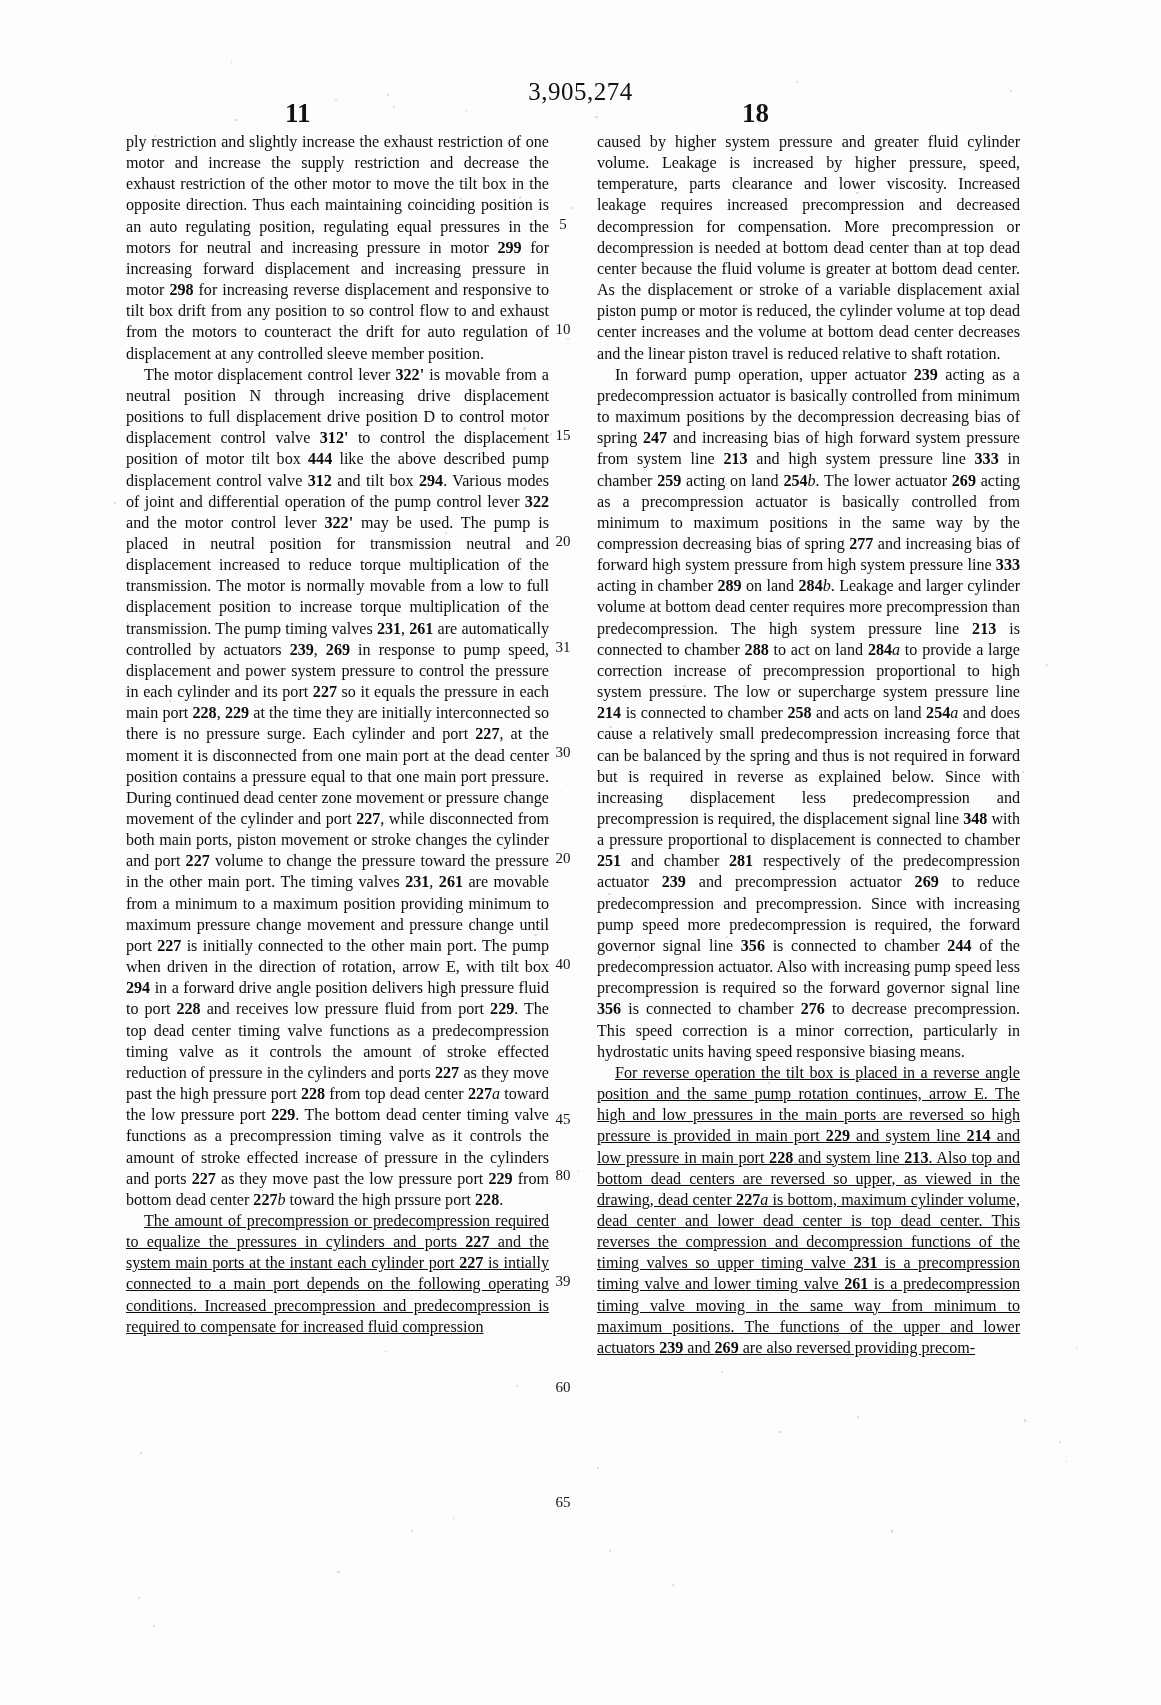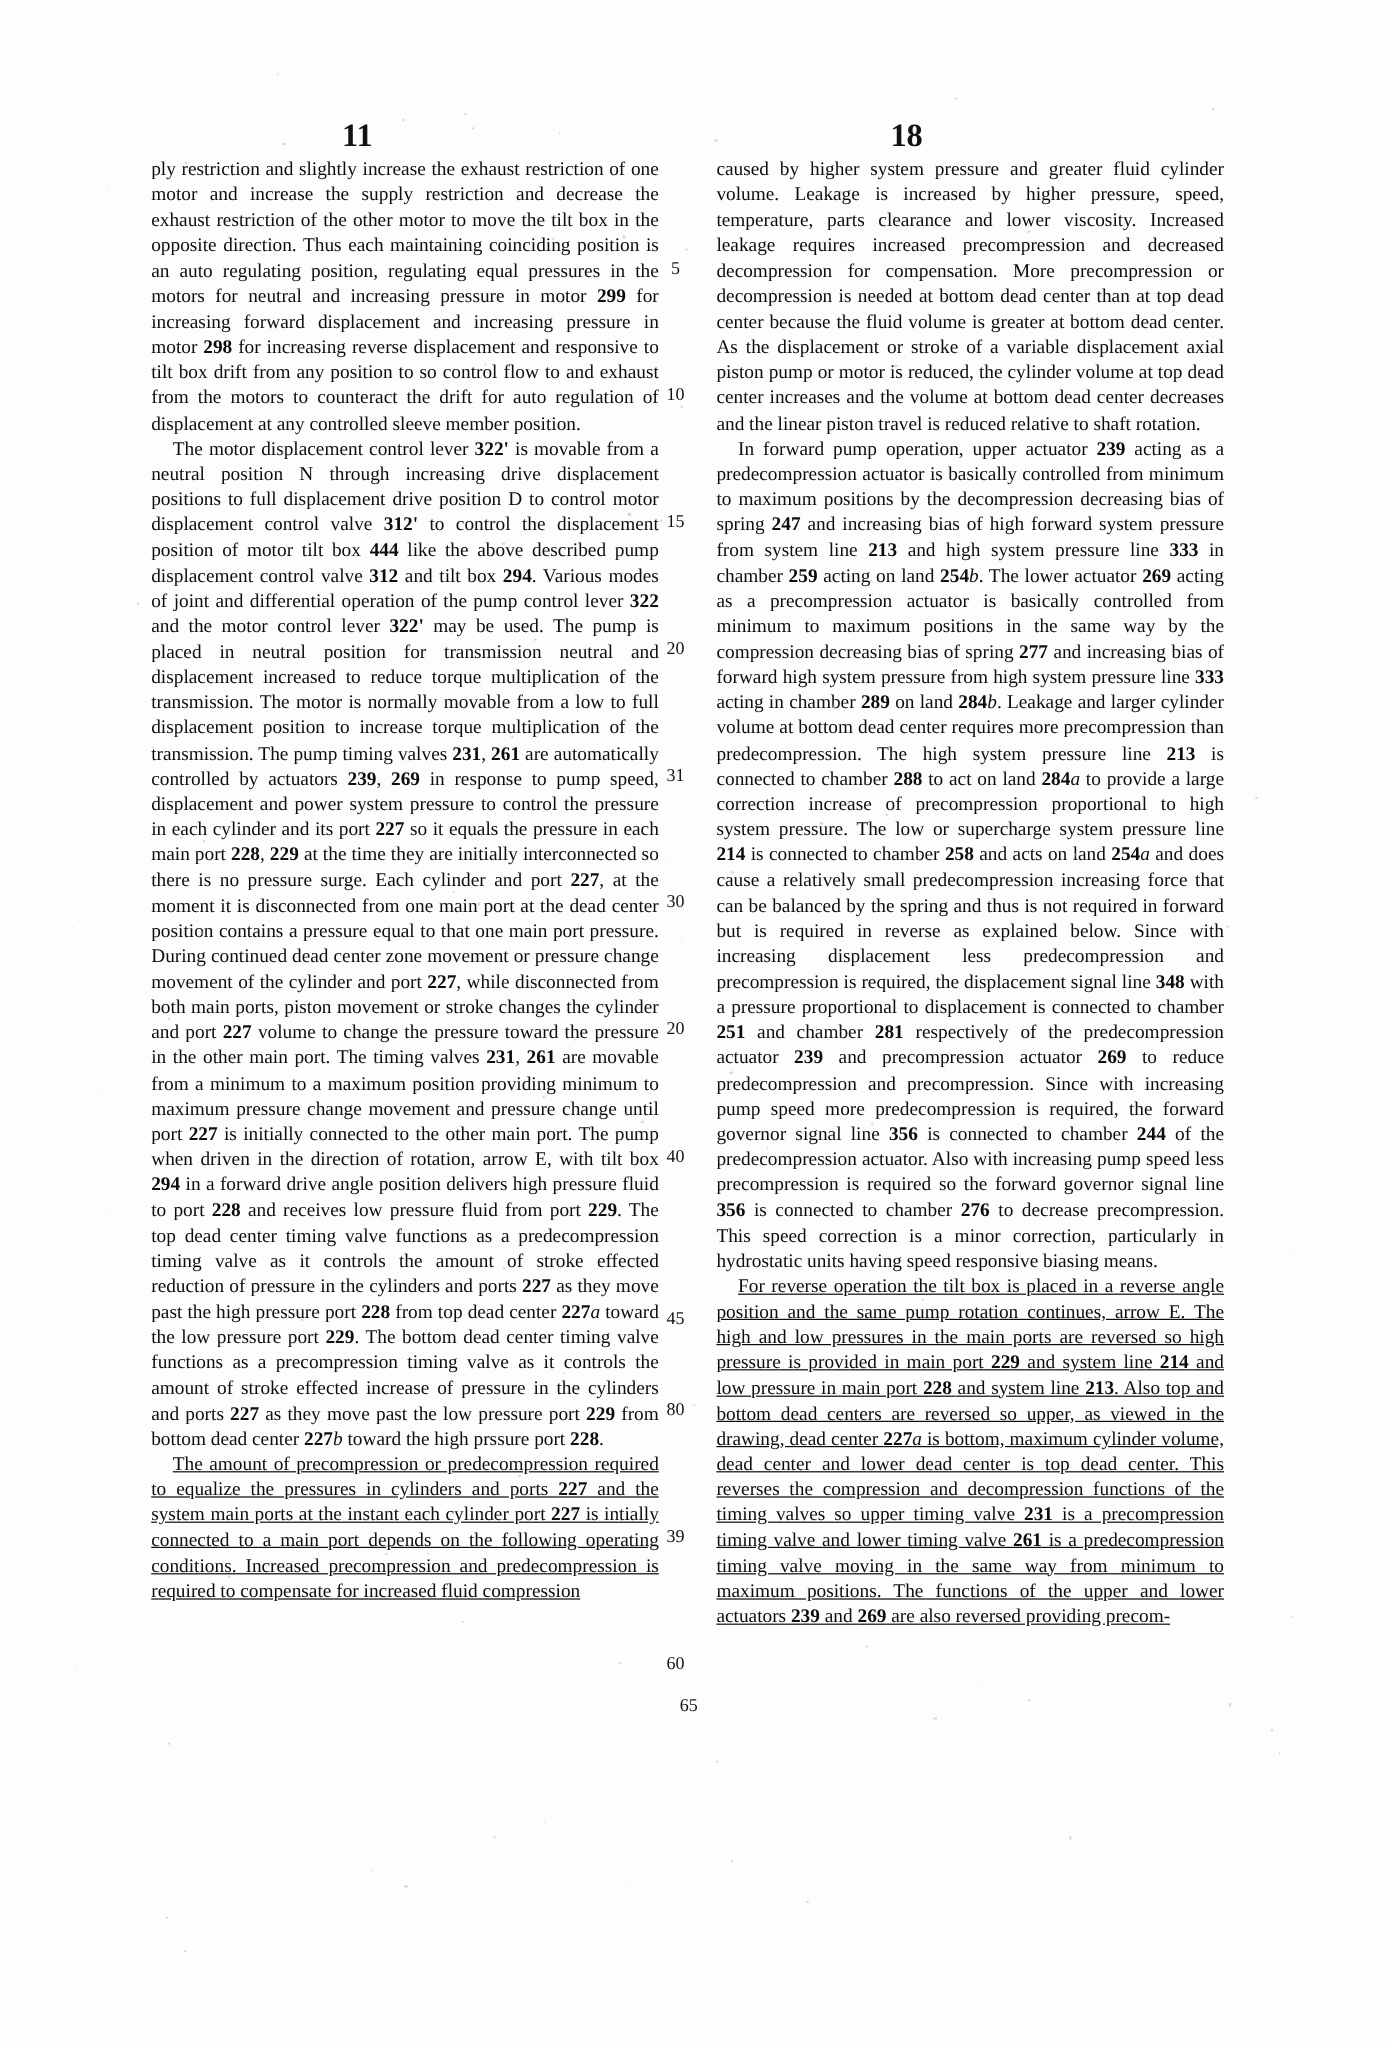--- a/index.html
+++ b/index.html
@@ -94,20 +94,21 @@
     background: #b9b9b4;
     border-radius: 50%;
     opacity: 0.55;
   }
 </style>
 </head>
 <body>
 
 <div class="page">
 
+  <div class="patent-number">3,905,274</div>
 
   <div class="col-head left">11</div>
 
   <div class="col-head right">18</div>
 
   <div class="column left" id="col-left">
       <p>ply restriction and slightly increase the exhaust restriction of one motor and increase the supply restriction and decrease the exhaust restriction of the other motor to move the tilt box in the opposite direction. Thus each maintaining coinciding position is an auto regulating position, regulating equal pressures in the motors for neutral and increasing pressure in motor <b>299</b> for increasing forward displacement and increasing pressure in motor <b>298</b> for increasing reverse displacement and responsive to tilt box drift from any position to so control flow to and exhaust from the motors to counteract the drift for auto regulation of displacement at any controlled sleeve member position.</p>
       <p class="indent">The motor displacement control lever <b><b>322'</b></b> is movable from a neutral position N through increasing drive displacement positions to full displacement drive position D to control motor displacement control valve <b><b>312'</b></b> to control the displacement position of motor tilt box <b>444</b> like the above described pump displacement control valve <b>312</b> and tilt box <b>294</b>. Various modes of joint and differential operation of the pump control lever <b>322</b> and the motor control lever <b><b>322'</b></b> may be used. The pump is placed in neutral position for transmission neutral and displacement increased to reduce torque multiplication of the transmission. The motor is normally movable from a low to full displacement position to increase torque multiplication of the transmission. The pump timing valves <b>231</b>, <b>261</b> are automatically controlled by actuators <b>239</b>, <b>269</b> in response to pump speed, displacement and power system pressure to control the pressure in each cylinder and its port <b>227</b> so it equals the pressure in each main port <b>228</b>, <b>229</b> at the time they are initially interconnected so there is no pressure surge. Each cylinder and port <b>227</b>, at the moment it is disconnected from one main port at the dead center position contains a pressure equal to that one main port pressure. During continued dead center zone movement or pressure change movement of the cylinder and port <b>227</b>, while disconnected from both main ports, piston movement or stroke changes the cylinder and port <b>227</b> volume to change the pressure toward the pressure in the other main port. The timing valves <b>231</b>, <b>261</b> are movable from a minimum to a maximum position providing minimum to maximum pressure change movement and pressure change until port <b>227</b> is initially connected to the other main port. The pump when driven in the direction of rotation, arrow E, with tilt box <b>294</b> in a forward drive angle position delivers high pressure fluid to port <b>228</b> and receives low pressure fluid from port <b>229</b>. The top dead center timing valve functions as a predecompression timing valve as it controls the amount of stroke effected reduction of pressure in the cylinders and ports <b>227</b> as they move past the high pressure port <b>228</b> from top dead center <b>227</b><i>a</i> toward the low pressure port <b>229</b>. The bottom dead center timing valve functions as a precompression timing valve as it controls the amount of stroke effected increase of pressure in the cylinders and ports <b>227</b> as they move past the low pressure port <b>229</b> from bottom dead center <b>227</b><i>b</i> toward the high prssure port <b>228</b>.</p>
       <p class="indent">The amount of precompression or predecompression required to equalize the pressures in cylinders and ports <b>227</b> and the system main ports at the instant each cylinder port <b>227</b> is intially connected to a main port depends on the following operating conditions. Increased precompression and predecompression is required to compensate for increased fluid compression</p>
     </div>
@@ -120,25 +121,25 @@
 
   <div class="linenums" id="linenums">
       <div class="linenum" style="top: 84.6px;">5</div>
       <div class="linenum" style="top: 190.35px;">10</div>
       <div class="linenum" style="top: 296.1px;">15</div>
       <div class="linenum" style="top: 401.85px;">20</div>
       <div class="linenum" style="top: 507.6px;">31</div>
       <div class="linenum" style="top: 613.35px;">30</div>
       <div class="linenum" style="top: 719.1px;">20</div>
       <div class="linenum" style="top: 824.85px;">40</div>
-      <div class="linenum" style="top: 960px;">45</div>
+      <div class="linenum" style="top: 980px;">45</div>
       <div class="linenum" style="top: 1036.35px;">80</div>
       <div class="linenum" style="top: 1142.1px;">39</div>
       <div class="linenum" style="top: 1247.85px;">60</div>
-      <div class="linenum" style="top: 1283px; margin-left: 11px;">65</div>
+      <div class="linenum" style="top: 1363px;">65</div>
     </div>
 
 <div class="speck" style="width: 1.78466px; height: 1.78466px; left: 643.221px; top: 242.45px;"></div>
     <div class="speck" style="width: 1.39036px; height: 1.39036px; left: 520.938px; top: 860.085px;"></div>
     <div class="speck" style="width: 1.12569px; height: 1.12569px; left: 974.026px; top: 991.284px;"></div>
     <div class="speck" style="width: 1.65732px; height: 1.65732px; left: 355.817px; top: 1294.38px;"></div>
     <div class="speck" style="width: 2.05191px; height: 2.05191px; left: 139.645px; top: 847.711px;"></div>
     <div class="speck" style="width: 1.37612px; height: 1.37612px; left: 758.844px; top: 309.605px;"></div>
     <div class="speck" style="width: 1.89664px; height: 1.89664px; left: 566.746px; top: 338.396px;"></div>
     <div class="speck" style="width: 1.08012px; height: 1.08012px; left: 1036.69px; top: 1592.42px;"></div>

